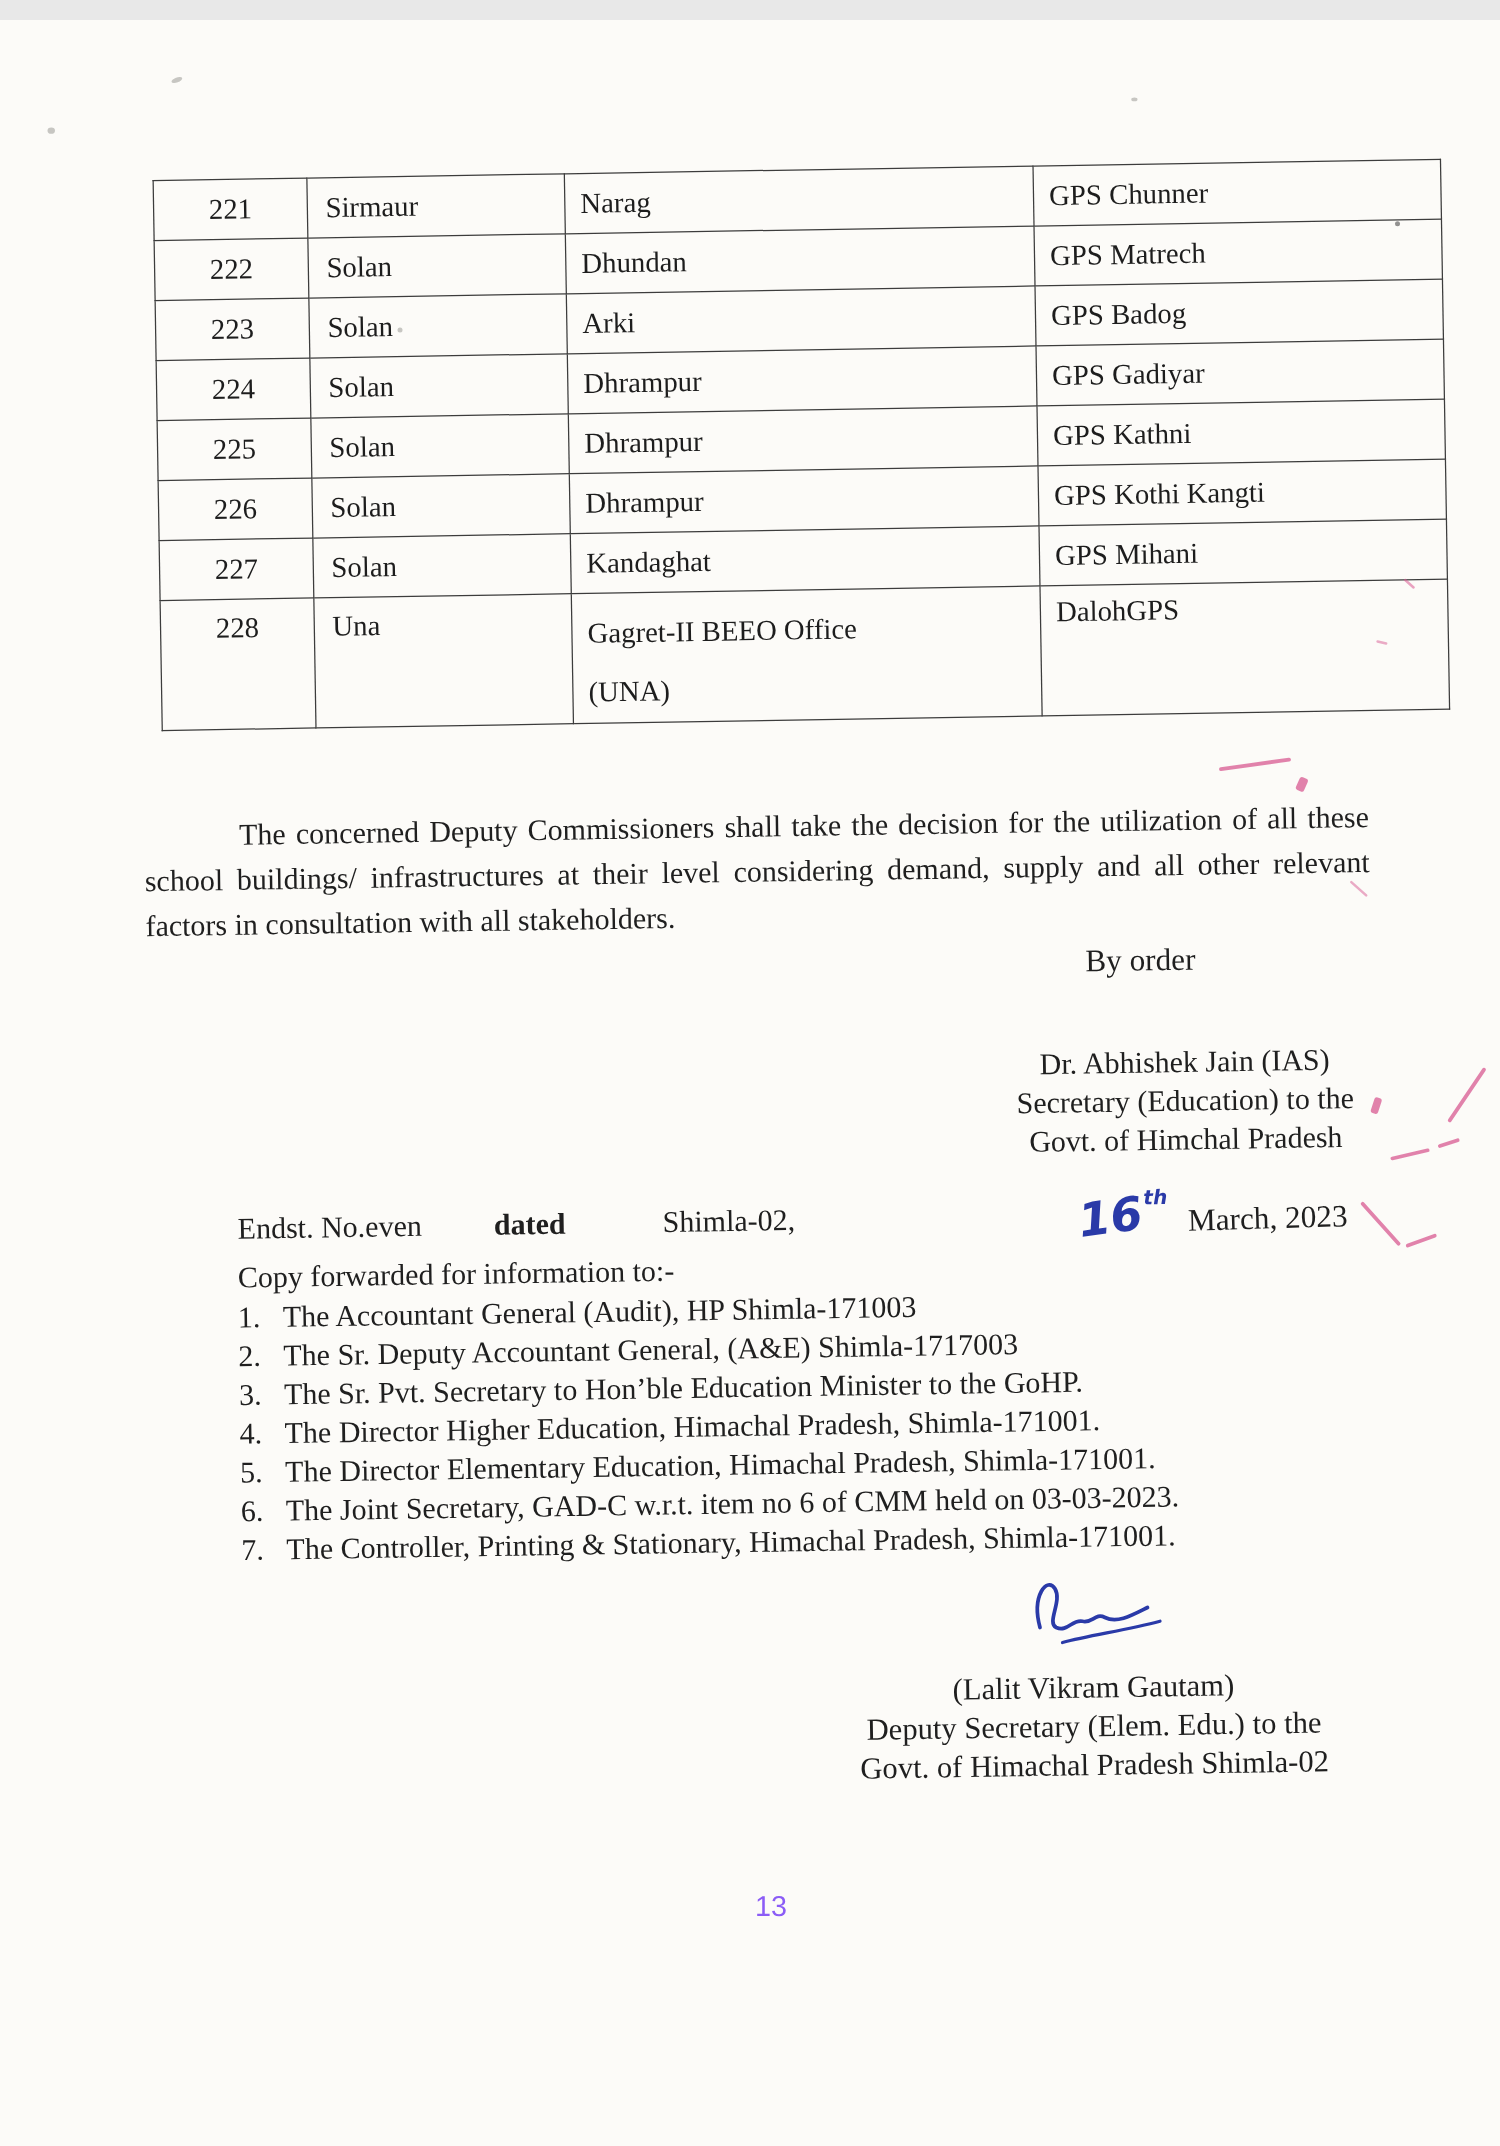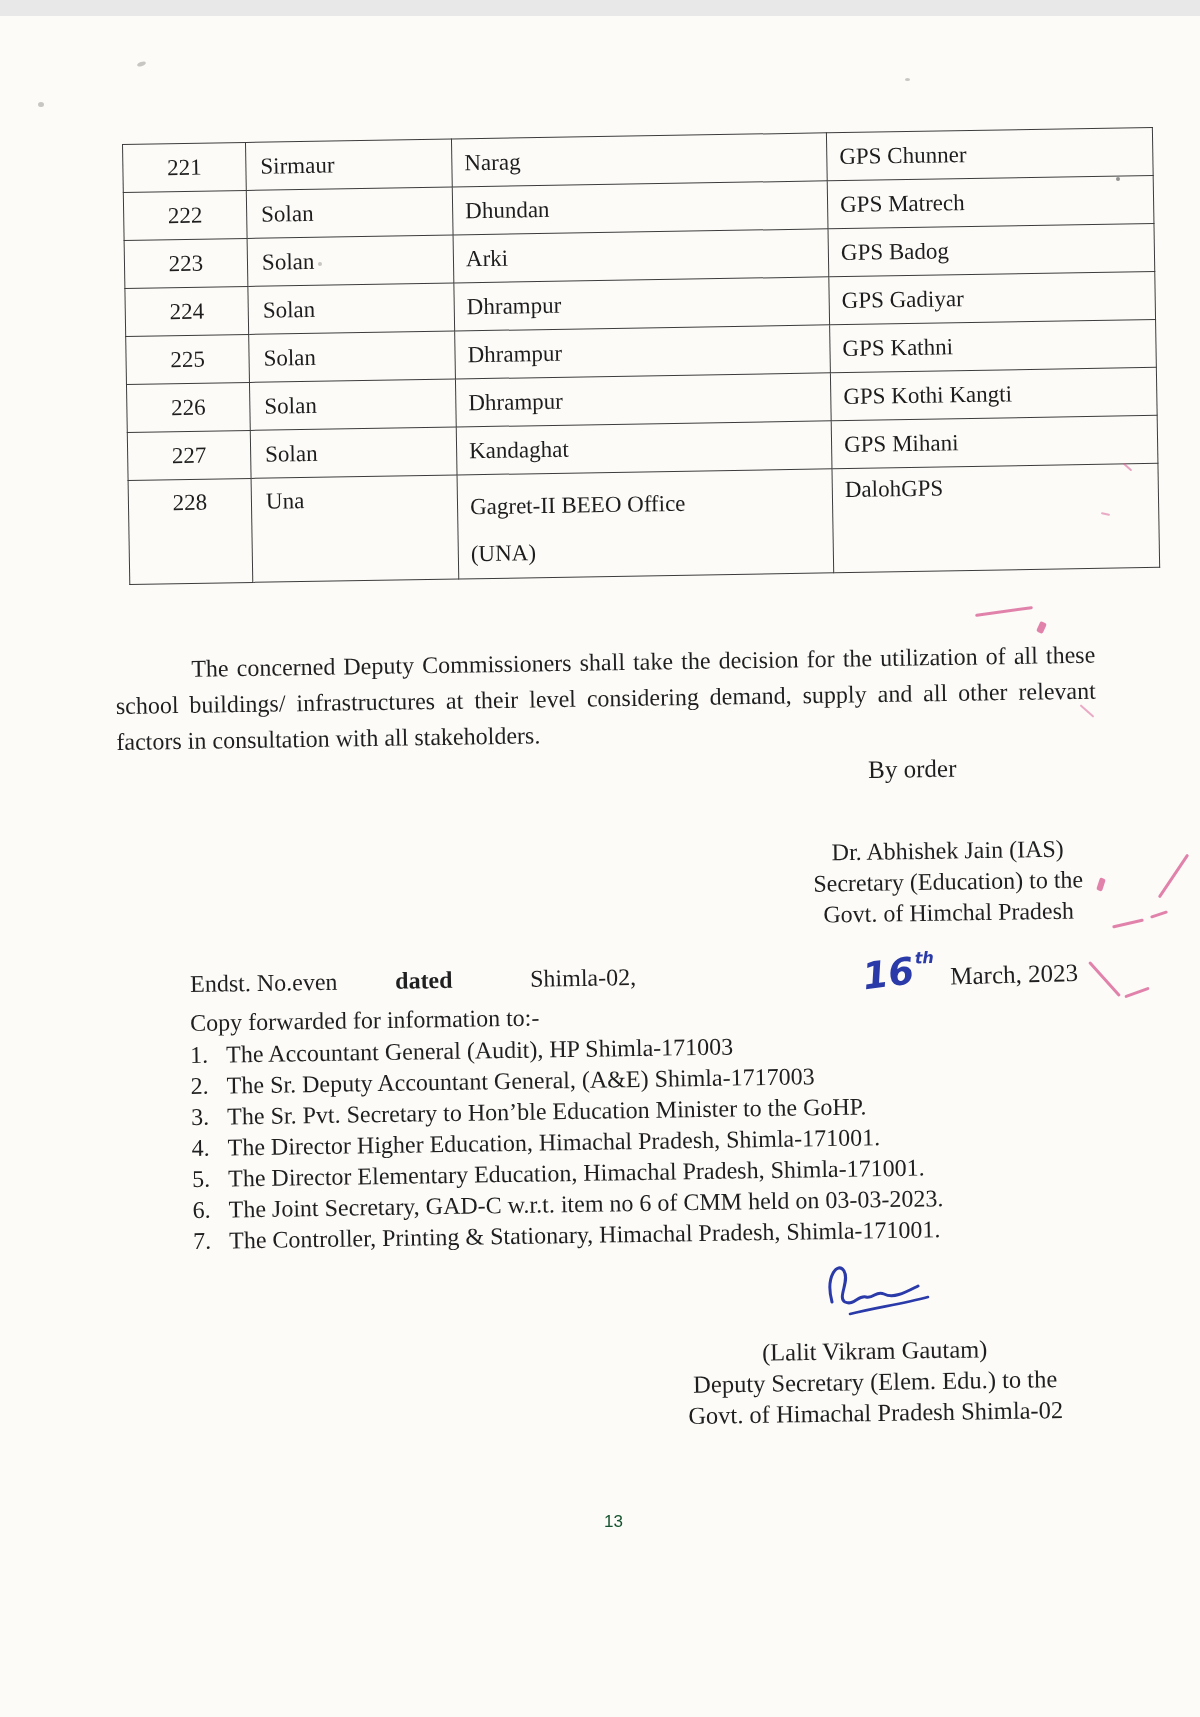--- a/index.html
+++ b/index.html
@@ -71,21 +71,21 @@
   .cc-item .num { display:inline-block; width:36px; }
 
   .signature-svg { position:absolute; left:818px; top:1240px; }
   .signature-svg path { stroke:var(--ink-blue,#2a3aa8); fill:none; stroke-linecap:round; }
 
   .sig-bottom {
     position:absolute; left:682px; top:1322px; width:385px;
     text-align:center; font-size:24.5px; line-height:31px; white-space:nowrap;
   }
 
-  .page-number { position:absolute; left:604px; top:1496px; font-family:"Liberation Sans","DejaVu Sans",sans-serif; font-size:17px; color:#14532d; }
+  .page-number { position:absolute; left:604px; top:1496px; font-family:"Liberation Sans","DejaVu Sans",sans-serif; font-size:23px; color:#8b5cf6; }
 
   
   .pen-mark { position:absolute; background:var(--pen-pink,#d85a92); opacity:.75; border-radius:2px; }
   .pm1 { left:975px;  top:594px;  width:58px; height:3px;  transform:rotate(-8deg); }
   .pm2 { left:1038px; top:606px;  width:7px;  height:11px; transform:rotate(24deg); }
   .pm3 { left:1078px; top:694px;  width:18px; height:2px;  transform:rotate(42deg); opacity:.5; }
   .pm4 { left:1098px; top:862px;  width:6px;  height:13px; transform:rotate(18deg); }
   .pm5 { left:1172px; top:834px;  width:3px;  height:52px; transform:rotate(34deg); }
   .pm6 { left:1112px; top:906px;  width:32px; height:3px;  transform:rotate(-13deg); }
   .pm7 { left:1150px; top:897px;  width:18px; height:3px;  transform:rotate(-18deg); }

